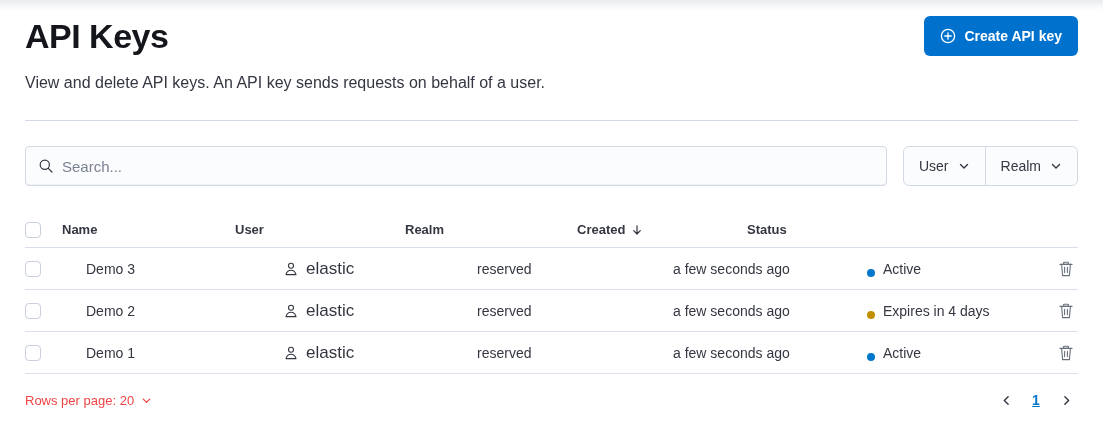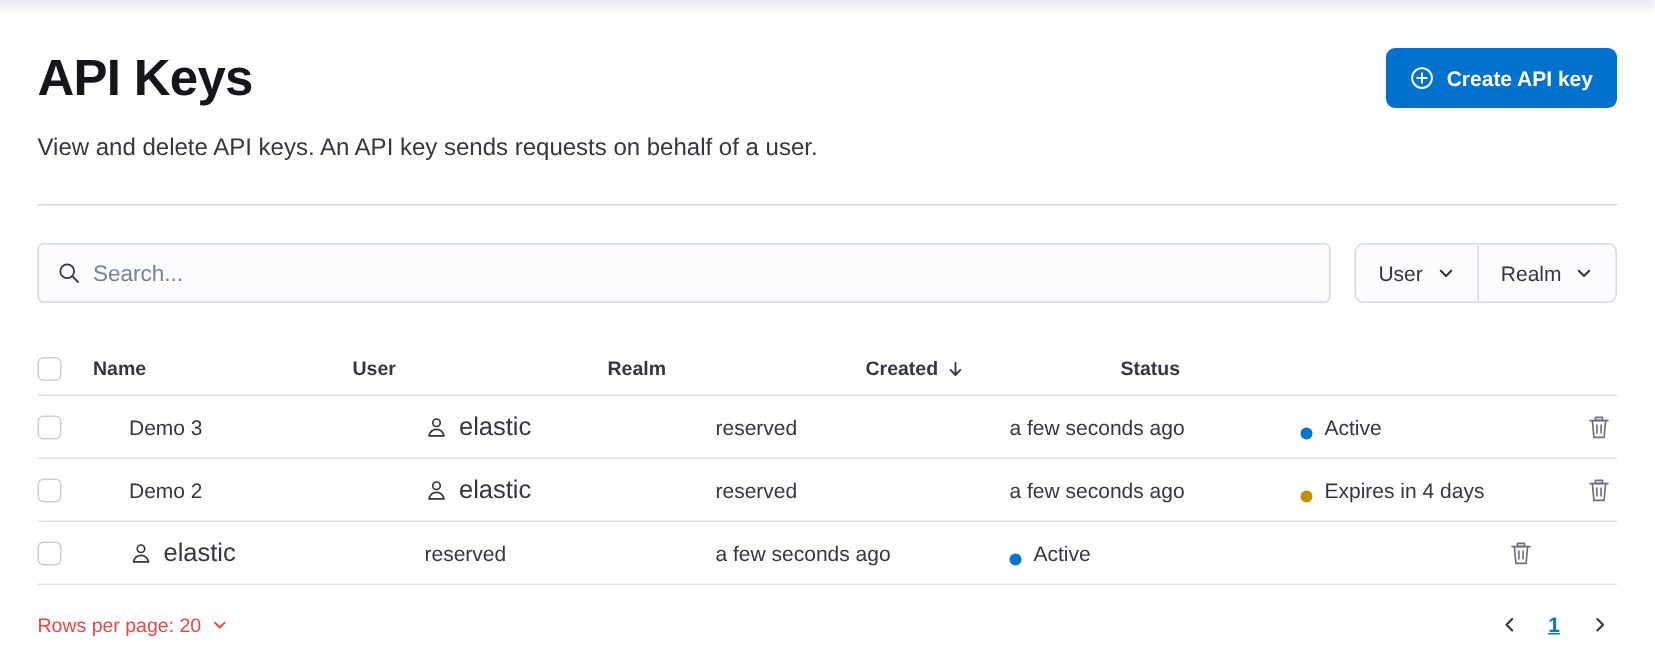--- a/index.html
+++ b/index.html
@@ -7,21 +7,21 @@
   body {
     font-family: "Liberation Sans", "DejaVu Sans", sans-serif;
     background: #ffffff;
     color: #343741;
     overflow: hidden;
   }
   .top-shadow { height: 10px; background: linear-gradient(#e9ebef, #ffffff); }
   .page { padding: 0 25px; }
 
   
-  .page-header { display: flex; justify-content: space-between; align-items: flex-start; margin-top: 22px; }
+  .page-header { display: flex; justify-content: space-between; align-items: flex-start; margin-top: 6px; }
   .page-title { font-size: 34px; line-height: 40px; font-weight: 700; color: #14161c; letter-spacing: -0.5px; }
   .create-btn {
     display: inline-flex; align-items: center; gap: 8px;
     height: 40px; padding: 0 16px; border: none; border-radius: 6px;
     background: #0072cd; color: #ffffff; font-family: inherit;
     font-size: 14px; font-weight: 700; cursor: pointer;
   }
   .page-subtitle { margin-top: 15px; font-size: 16px; line-height: 24px; color: #343741; }
   .rule { margin-top: 25px; border: none; border-top: 1px solid #d3dae6; }
 
@@ -237,20 +237,21 @@
                 <path d="M6.6 6.4v5.2M9.4 6.4v5.2"></path>
               </svg>
             </span>
           </button>
         </div>
 
         <div class="grid-row trow">
           <div>
             <input type="checkbox" class="checkbox" style="">
           </div>
+          <div>Demo 1</div>
           <div class="user-cell">
             <span style="display:inline-flex;">
               <svg width="16" height="16" viewBox="0 0 16 16" fill="none" stroke="currentColor" stroke-width="1.1" stroke-linecap="round" stroke-linejoin="round">
                 <circle cx="8" cy="4.8" r="2.5"></circle>
                 <path d="M3 13.6c.7-2.9 2.6-4.4 5-4.4s4.3 1.5 5 4.4z"></path>
               </svg>
             </span>
             <span>elastic</span>
           </div>
           <div>reserved</div>

